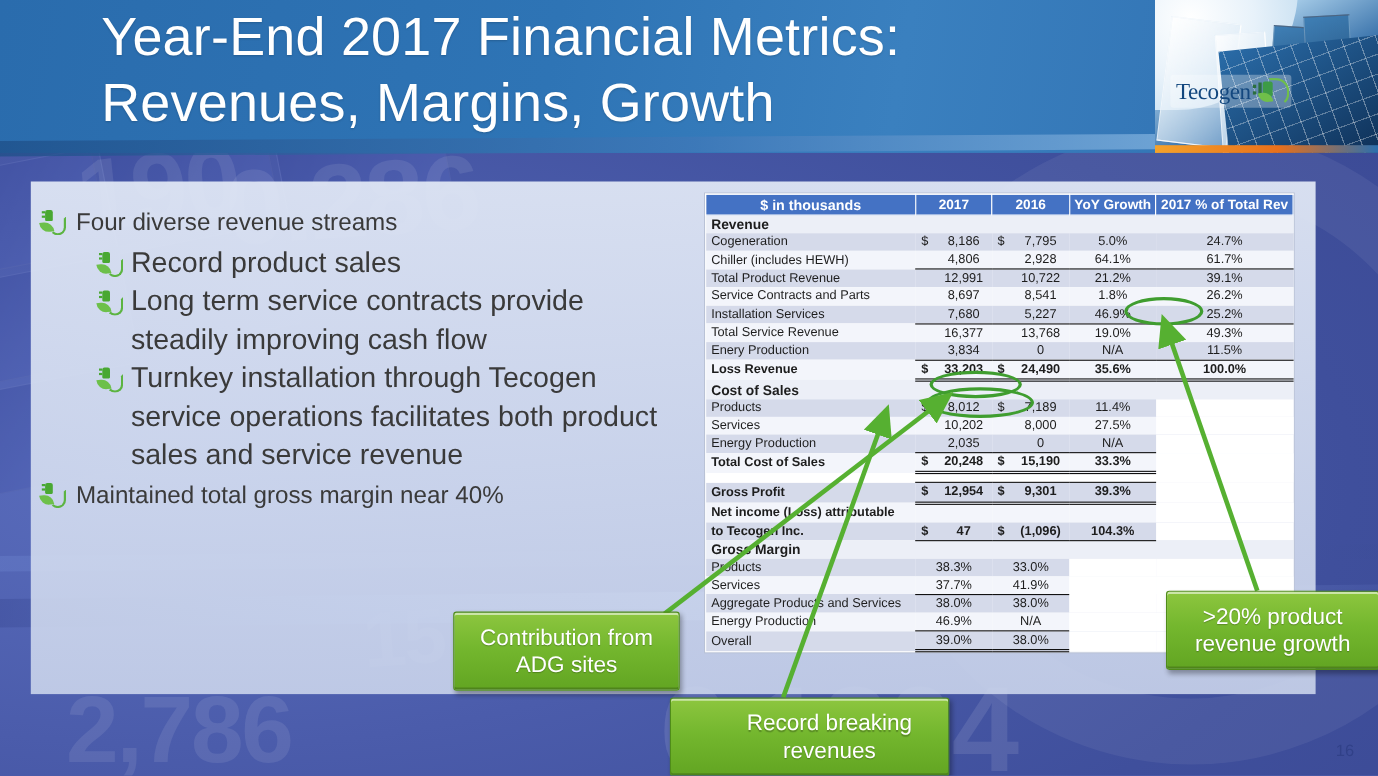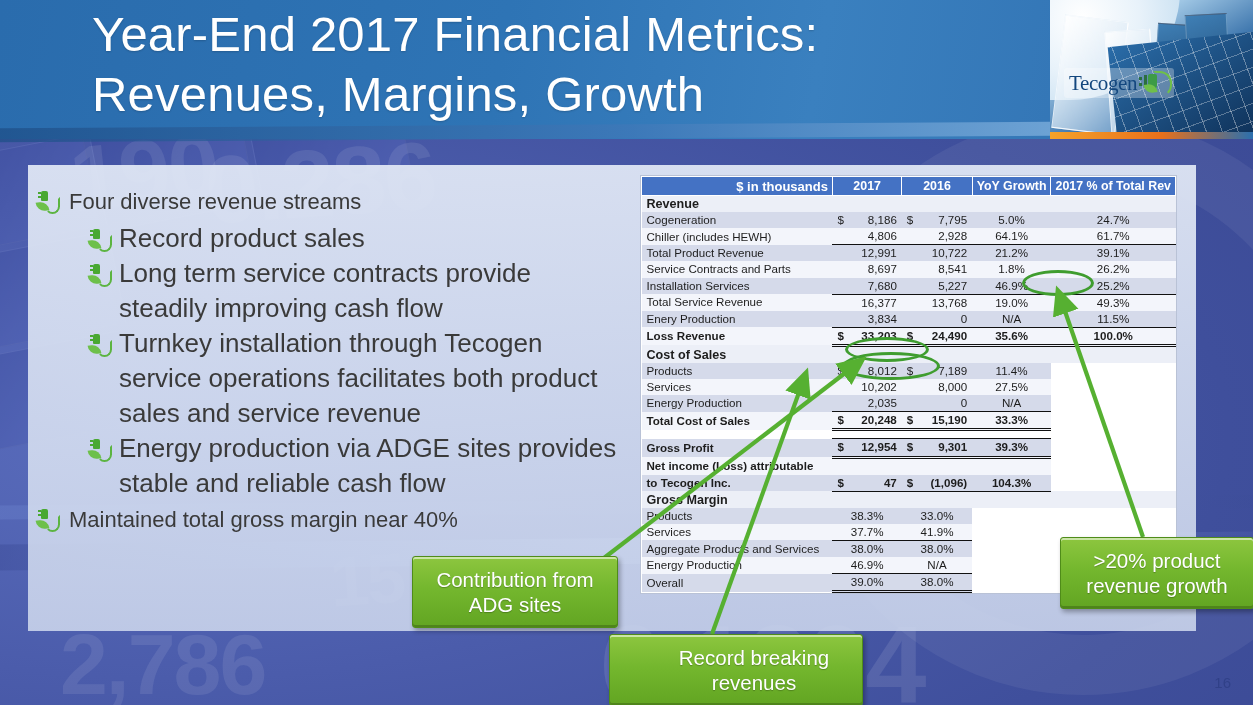--- a/index.html
+++ b/index.html
@@ -101,24 +101,24 @@
     border-radius:0 10px 0 10px;transform:rotate(-6deg);}
 
   
   .ftable{position:absolute;left:641px;top:176px;width:535px;
     border-collapse:collapse;font-size:11.6px;color:#1d1d1d;
     background:#ffffff;box-shadow:0 0 0 1px #b9c2d6;}
   .ftable td,.ftable th{padding:0 5px;height:16.1px;line-height:16.1px;
     white-space:nowrap;vertical-align:middle;}
   .ftable th{background:#4472c4;color:#fff;font-weight:700;font-size:12.4px;
     text-align:center;border:1px solid #ffffff;line-height:15px;padding:1px 4px;}
-  th.th-label{text-align:right;font-size:13px;}
+  th.th-label{text-align:center;font-size:13px;}
   .c-lbl{text-align:left;}
   .c-cur{text-align:left;width:13px;padding-right:0;}
-  .c-num{text-align:right;padding-right:7px;}
+  .c-num{text-align:center;padding-right:7px;}
   .c-pct{text-align:center;}
   .r-alt{background:#d5daea;}
   .r-white{background:#f3f5fb;}
   .r-sec td{background:#eceff7;font-weight:700;font-size:12.6px;}
   .r-head td{font-weight:700;}
   .ind{padding-left:11px;}
   .btop{border-top:1.4px solid #111;}
   .bbot{border-bottom:1.4px solid #111;}
   .bdbl{border-bottom:3.5px double #111;}
   .spacer td{height:7px;background:#ffffff;}
@@ -226,29 +226,20 @@
       <span class="bl-txt">Long term service contracts provide steadily improving cash flow</span>
     </div>
     <div class="bl bl-l2">
       <span class="sprout">
         <span class="sp-pin"></span>
           <span class="sp-plug"></span>
           <span class="sp-tail"></span>
           <span class="sp-leaf"></span>
       </span>
       <span class="bl-txt">Turnkey installation through Tecogen service operations facilitates both product sales and service revenue</span>
-    </div>
-    <div class="bl bl-l2">
-      <span class="sprout">
-        <span class="sp-pin"></span>
-          <span class="sp-plug"></span>
-          <span class="sp-tail"></span>
-          <span class="sp-leaf"></span>
-      </span>
-      <span class="bl-txt">Energy production via ADGE sites provides stable and reliable cash flow</span>
     </div>
     <div class="bl bl-l1">
       <span class="sprout sp-l1">
         <span class="sp-pin"></span>
           <span class="sp-plug"></span>
           <span class="sp-tail"></span>
           <span class="sp-leaf"></span>
       </span>
       <span class="bl-txt">Maintained total gross margin near 40%</span>
     </div>

